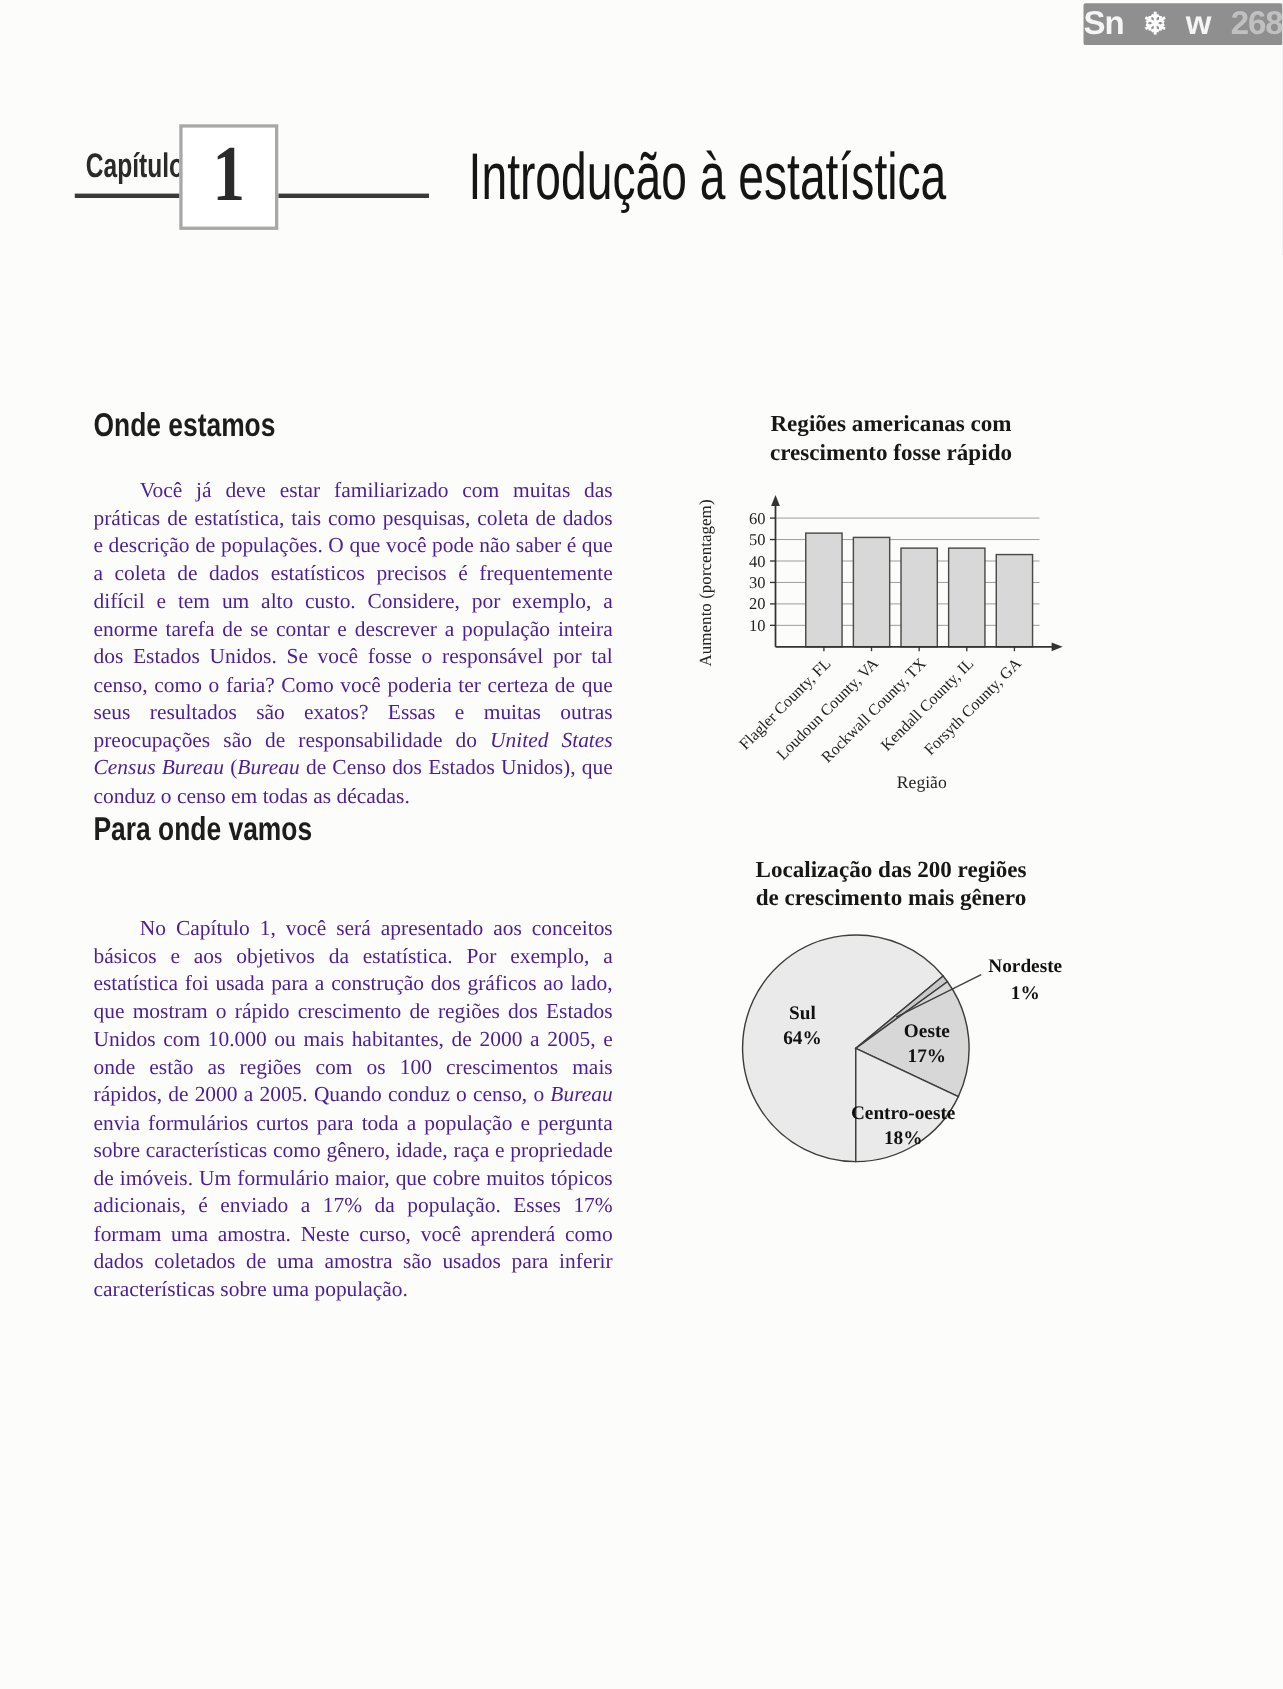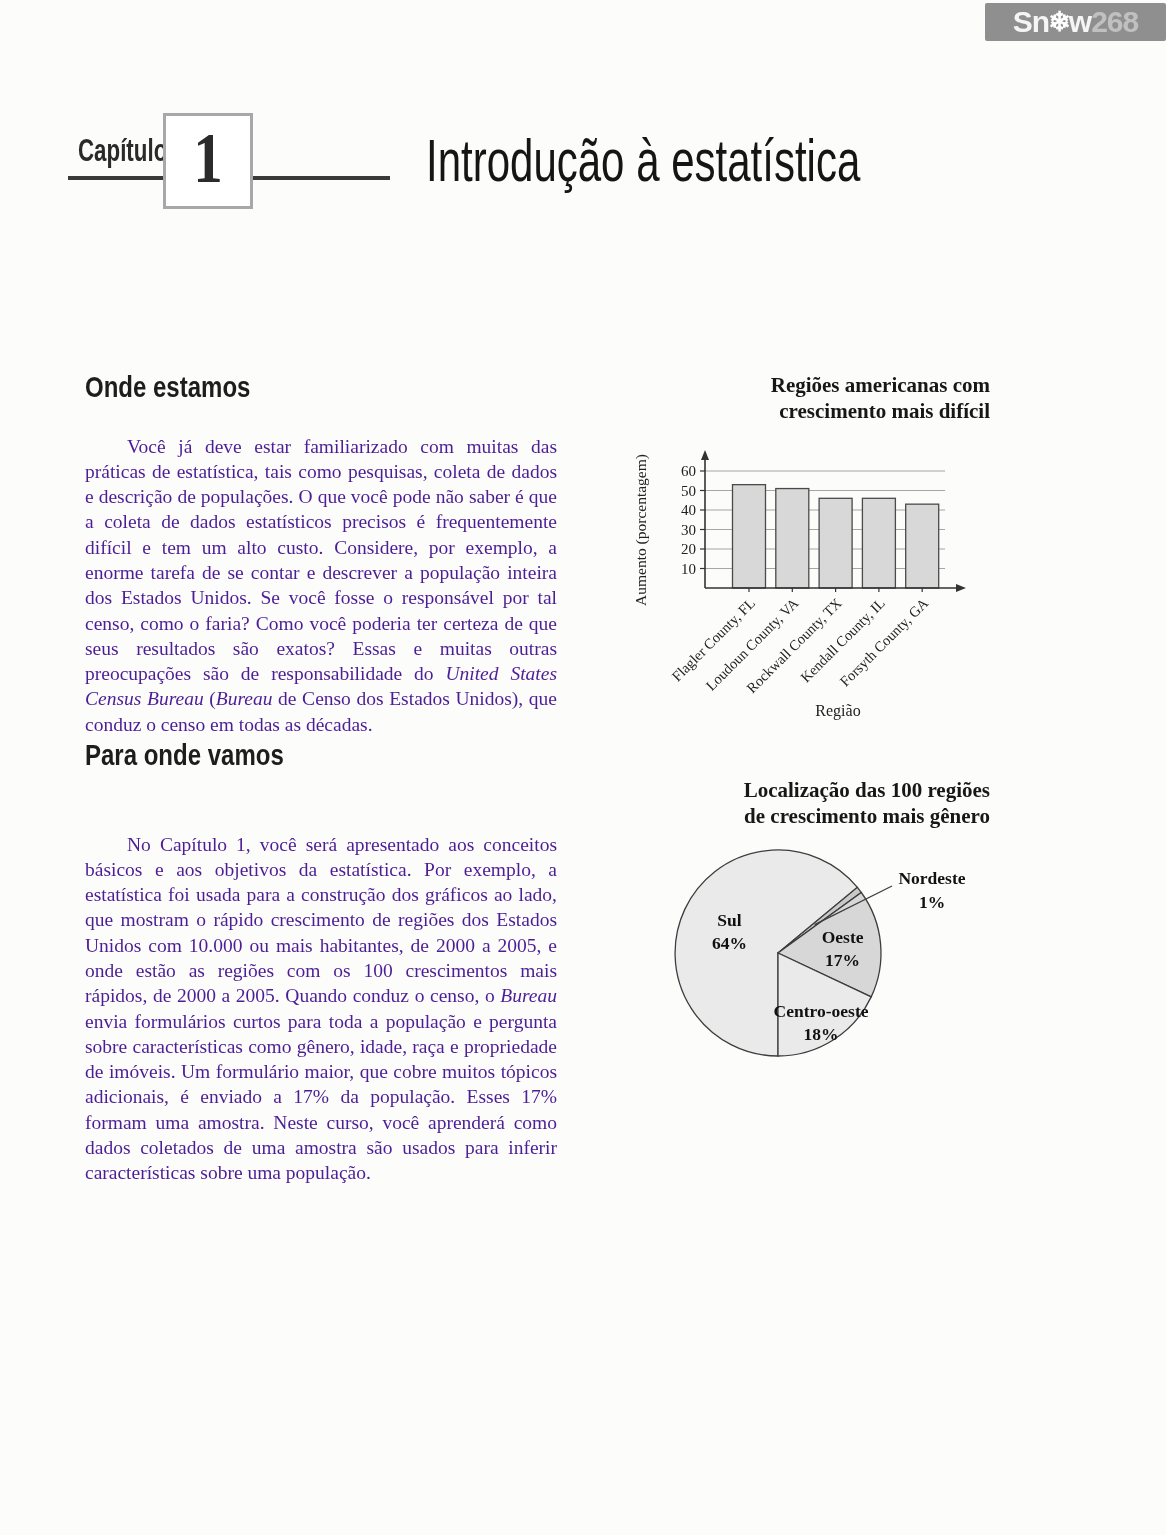--- a/index.html
+++ b/index.html
@@ -5,21 +5,21 @@
   html,body{margin:0;padding:0;background:#e8e8e8;}
   #page{
     position:relative; width:1166px; height:1535px; margin:0 auto;
     background:#fcfcfb; overflow:hidden;
     font-family:"Liberation Serif", serif; color:#1a1a1a;
   }
   
   .watermark{
     position:absolute; top:3px; right:0; width:181px; height:38px;
     background:#8f8f8f; border-radius:2px;
-    display:flex; align-items:center; justify-content:center;
+    display:flex; align-items:center; justify-content:space-between;
     font-family:"Liberation Sans", sans-serif; font-weight:bold;
     font-size:30px; letter-spacing:-1px; line-height:1;
   }
   .watermark .wm-white{color:#f5f5f5;}
   .watermark .wm-flake{color:#ffffff; font-size:27px; margin:0 -1px;}
   .watermark .wm-gray{color:#c0c0c0;}
   
   .chapter-label{
     position:absolute; left:78px; top:133px;
     font-family:"Liberation Sans", sans-serif; font-weight:600;
@@ -56,21 +56,21 @@
   .body-par{
     position:absolute; left:85px; width:472px;
     font-size:19.5px; line-height:25.3px; text-align:justify;
     color:#4c1d95;
   }
   .body-par .indent{display:inline-block; width:42px;}
   #par-1{top:414px;}
   #par-2{top:812px;}
   
   .chart-title{
-    position:absolute; width:360px; left:630px; text-align:right;
+    position:absolute; width:360px; left:630px; text-align:center;
     font-weight:bold; font-size:21px; line-height:26px; color:#171717;
   }
   #bar-title{top:372px;}
   #pie-title{top:777px;}
   .chart-svg{position:absolute;}
   #bar-svg{left:630px; top:438px;}
   #pie-svg{left:620px; top:828px;}
 </style>
 </head>
 <body>
@@ -93,21 +93,21 @@
   <div class="page-title">Introdução à estatística</div>
 
   <div class="sec-heading" id="heading-1">Onde estamos</div>
   <p class="body-par" id="par-1"><span class="indent"></span><span><span>Você já deve estar familiarizado com muitas das práticas de estatística, tais como pesquisas, coleta de dados e descrição de populações. O que você pode não saber é que a coleta de dados estatísticos precisos é frequentemente difícil e tem um alto custo. Considere, por exemplo, a enorme tarefa de se contar e descrever a população inteira dos Estados Unidos. Se você fosse o responsável por tal censo, como o faria? Como você poderia ter certeza de que seus resultados são exatos? Essas e muitas outras preocupações são de responsabilidade do </span><i>United States Census Bureau</i><span> (</span><i>Bureau</i><span> de Censo dos Estados Unidos), que conduz o censo em todas as décadas.</span></span></p>
 
   <div class="sec-heading" id="heading-2">Para onde vamos</div>
   <p class="body-par" id="par-2"><span class="indent"></span><span><span>No Capítulo 1, você será apresentado aos conceitos básicos e aos objetivos da estatística. Por exemplo, a estatística foi usada para a construção dos gráficos ao lado, que mostram o rápido crescimento de regiões dos Estados Unidos com 10.000 ou mais habitantes, de 2000 a 2005, e onde estão as regiões com os 100 crescimentos mais rápidos, de 2000 a 2005. Quando conduz o censo, o </span><i>Bureau</i><span> envia formulários curtos para toda a população e pergunta sobre características como gênero, idade, raça e propriedade de imóveis. Um formulário maior, que cobre muitos tópicos adicionais, é enviado a 17% da população. Esses 17% formam uma amostra. Neste curso, você aprenderá como dados coletados de uma amostra são usados para inferir características sobre uma população.</span></span></p>
 
   <div class="chart-title" id="bar-title">
     <div>Regiões americanas com</div>
-    <div>crescimento mais difícil</div>
+    <div>crescimento fosse rápido</div>
   </div>
   <svg class="chart-svg" id="bar-svg" width="350" height="290" viewBox="0 0 350 290">
       <line x1="75" y1="130.5" x2="315" y2="130.5" stroke="#8f8f8f" stroke-width="0.8"></line>
       <line x1="70" y1="130.5" x2="75" y2="130.5" stroke="#333333" stroke-width="1.2"></line>
       <text x="66" y="135.5" text-anchor="end" font-size="15" font-family="&quot;Liberation Serif&quot;, serif" fill="#222">10</text>
       <line x1="75" y1="111" x2="315" y2="111" stroke="#8f8f8f" stroke-width="0.8"></line>
       <line x1="70" y1="111" x2="75" y2="111" stroke="#333333" stroke-width="1.2"></line>
       <text x="66" y="116" text-anchor="end" font-size="15" font-family="&quot;Liberation Serif&quot;, serif" fill="#222">20</text>
       <line x1="75" y1="91.5" x2="315" y2="91.5" stroke="#8f8f8f" stroke-width="0.8"></line>
       <line x1="70" y1="91.5" x2="75" y2="91.5" stroke="#333333" stroke-width="1.2"></line>
@@ -138,21 +138,21 @@
       <text x="299.2" y="166" text-anchor="end" font-size="14.5" font-family="&quot;Liberation Serif&quot;, serif" fill="#222" transform="rotate(-45 299.2 166)">Forsyth County, GA</text>
       <line x1="75" y1="150" x2="75" y2="20" stroke="#333333" stroke-width="1.6"></line>
       <polygon points="75,12 71,22 79,22" fill="#333333"></polygon>
       <line x1="75" y1="150" x2="328" y2="150" stroke="#333333" stroke-width="1.6"></line>
       <polygon points="336,150 326,146 326,154" fill="#333333"></polygon>
       <text x="16" y="92" text-anchor="middle" font-size="15.5" font-family="&quot;Liberation Serif&quot;, serif" fill="#222" transform="rotate(-90 16 92)">Aumento (porcentagem)</text>
       <text x="208" y="278" text-anchor="middle" font-size="16" font-family="&quot;Liberation Serif&quot;, serif" fill="#222">Região</text>
     </svg>
 
   <div class="chart-title" id="pie-title">
-    <div>Localização das 100 regiões</div>
+    <div>Localização das 200 regiões</div>
     <div>de crescimento mais gênero</div>
   </div>
   <svg class="chart-svg" id="pie-svg" width="400" height="270" viewBox="0 0 400 270">
       <path d="M 158 125 L 158.0 228.0 A 103 103 0 1 1 237.4 59.3 Z" fill="#eaeaea" stroke="#3d3d3d" stroke-width="1.3"></path>
       <path d="M 158 125 L 237.4 59.3 A 103 103 0 0 1 241.3 64.5 Z" fill="#c9c9c9" stroke="#3d3d3d" stroke-width="1.3"></path>
       <path d="M 158 125 L 241.3 64.5 A 103 103 0 0 1 251.2 168.9 Z" fill="#d7d7d7" stroke="#3d3d3d" stroke-width="1.3"></path>
       <path d="M 158 125 L 251.2 168.9 A 103 103 0 0 1 158.0 228.0 Z" fill="#eaeaea" stroke="#3d3d3d" stroke-width="1.3"></path>
       <text x="109.53746306992" y="98.1952611437747" text-anchor="middle" font-size="17.5" font-weight="bold" font-family="&quot;Liberation Serif&quot;, serif" fill="#111"><tspan x="109.53746306992">Sul</tspan><tspan x="109.53746306992" dy="23">64%</tspan></text>
       <text x="222.60201588309386" y="114.89331154876163" text-anchor="middle" font-size="17.5" font-weight="bold" font-family="&quot;Liberation Serif&quot;, serif" fill="#111"><tspan x="222.60201588309386">Oeste</tspan><tspan x="222.60201588309386" dy="23">17%</tspan></text>
       <text x="201.04832470861257" y="188.8333055348319" text-anchor="middle" font-size="17.5" font-weight="bold" font-family="&quot;Liberation Serif&quot;, serif" fill="#111"><tspan x="201.04832470861257">Centro-oeste</tspan><tspan x="201.04832470861257" dy="23">18%</tspan></text>

